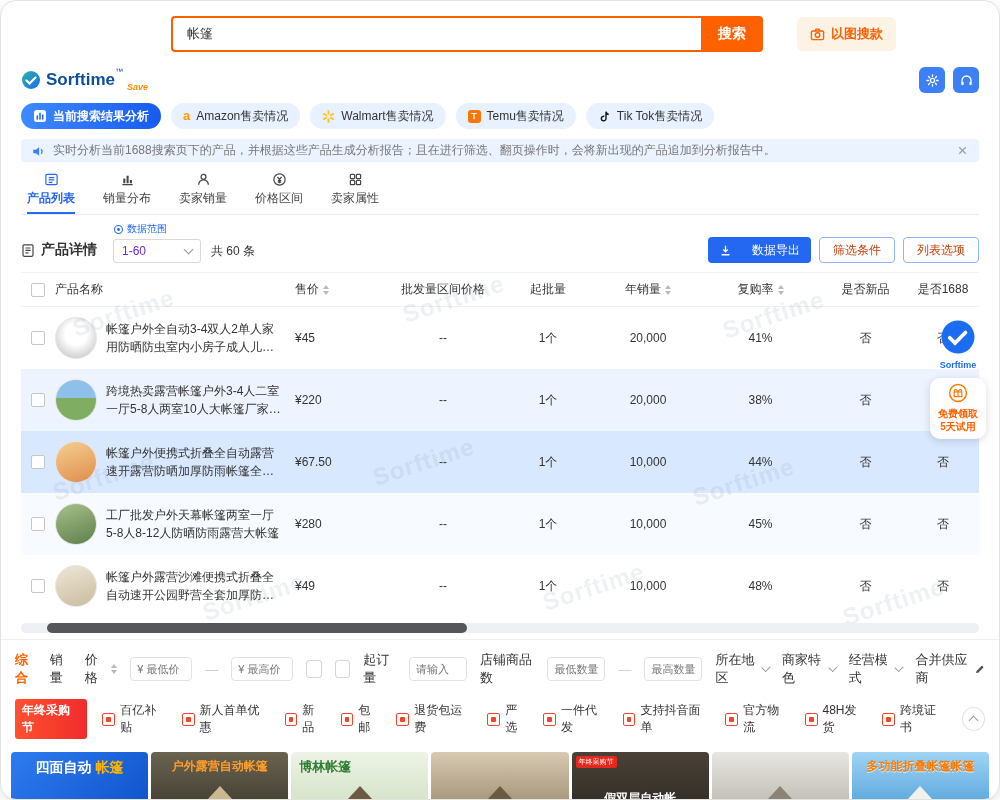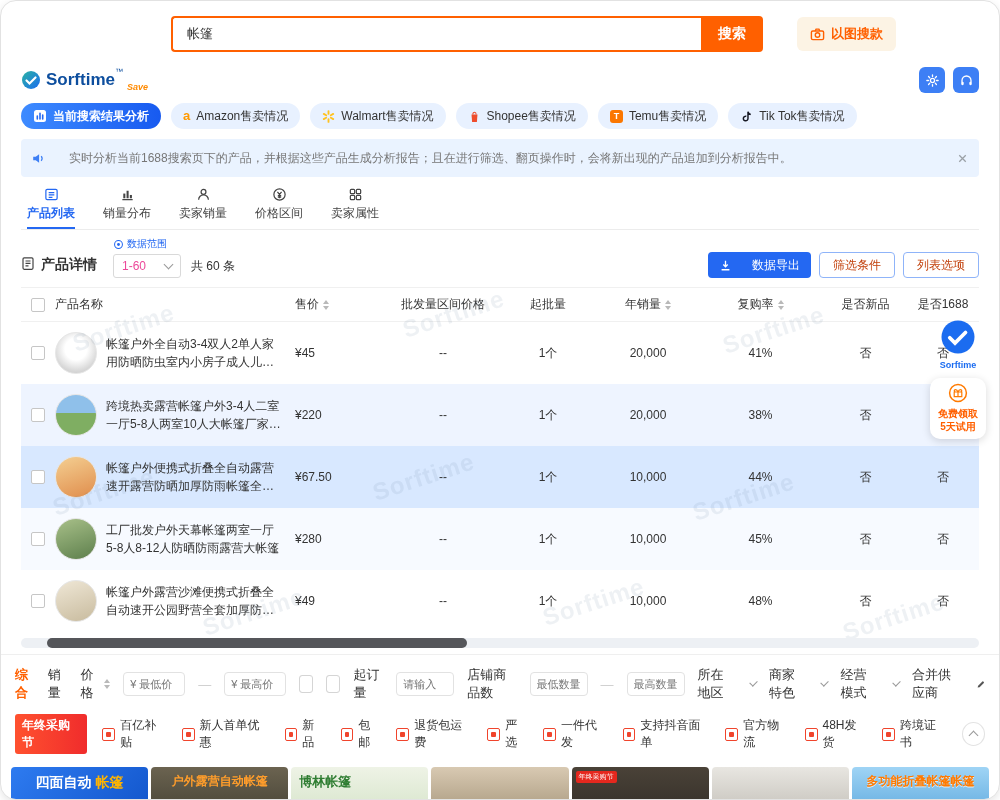--- a/index.html
+++ b/index.html
@@ -32,41 +32,41 @@
 
   .pill-row { display: flex; gap: 10px; margin: 8px 0 10px; }
   .pill { height: 26px; display: flex; align-items: center; gap: 6px; padding: 0 12px;
           border-radius: 13px; background: #E8F1FF; font-size: 12px; color: #333;
           border: none; cursor: pointer; }
   .pill.active { background: linear-gradient(90deg, #3E8BFF, #175AF0); color: #fff; font-weight: bold; }
   .amz { color: #FF9900; font-weight: bold; font-size: 13px; line-height: 1; position: relative; top: -1px; }
   .temu { width: 13px; height: 13px; background: #FB7701; color: #fff; border-radius: 3px;
           font-size: 9px; font-weight: bold; display: flex; align-items: center; justify-content: center; }
 
-  .notice { height: 38px; background: #EAF3FF; border-radius: 4px; display: flex;
-            align-items: center; gap: 24px; padding: 0 10px; font-size: 12px; color: #777; }
+  .notice { height: 23px; background: #EAF3FF; border-radius: 4px; display: flex;
+            align-items: center; gap: 8px; padding: 0 10px; font-size: 12px; color: #777; }
   .notice-close { margin-left: auto; background: none; border: none; cursor: pointer;
                   display: flex; align-items: center; }
 
   .view-tabs { display: flex; gap: 28px; padding: 10px 6px 0; border-bottom: 1px solid #ECECEC; }
   .vtab { display: flex; flex-direction: column; align-items: center; gap: 3px; font-size: 12px;
           color: #444; padding-bottom: 7px; position: relative; background: none; border: none; cursor: pointer; }
   .vtab.active { color: #2468F2; font-weight: bold; }
   .vtab.active::after { content: ""; position: absolute; bottom: 0; left: 0; right: 0;
                         height: 2px; background: #2468F2; }
 
   .toolbar { display: flex; align-items: flex-end; padding: 7px 0 9px; gap: 16px; }
-  .section-title { display: flex; gap: 6px; font-size: 14px; font-weight: bold;
+  .section-title { display: flex; align-items: center; gap: 6px; font-size: 14px; font-weight: bold;
                    color: #333; padding-bottom: 4px; }
   .range-group { display: flex; flex-direction: column; gap: 3px; }
   .range-label { font-size: 10px; color: #2468F2; display: flex; align-items: center; gap: 3px; }
   .range-row { display: flex; align-items: center; gap: 10px; }
-  .range-select { width: 68px; height: 24px; border: 1px solid #D9D9D9; border-radius: 3px;
+  .range-select { width: 88px; height: 24px; border: 1px solid #D9D9D9; border-radius: 3px;
                   display: flex; align-items: center; justify-content: space-between; padding: 0 8px;
-                  font-size: 12px; color: #ec4899; background: #fff; cursor: pointer; }
+                  font-size: 12px; color: #6d28d9; background: #fff; cursor: pointer; }
   .range-total { font-size: 12px; color: #333; }
   .toolbar-right { margin-left: auto; display: flex; gap: 8px; }
   .btn-primary { height: 26px; background: #2468F2; color: #fff; border: none; border-radius: 4px;
                  font-size: 12px; padding: 0 11px; display: flex; align-items: center; gap: 20px; cursor: pointer; }
   .btn-outline { height: 26px; background: #fff; color: #c2410c; border: 1px solid #8FB4F9;
                  border-radius: 4px; font-size: 12px; padding: 0 13px; cursor: pointer; font-family: Liberation Serif, serif; }
 
   
   .table-wrap { position: relative; border-top: 1px solid #F0F0F0; }
   .thead { display: flex; align-items: center; height: 34px; font-size: 12px; color: #333;
@@ -117,21 +117,21 @@
   .f-row1 { display: flex; align-items: center; gap: 13px; font-size: 13px; color: #333; }
   .f-sort { cursor: pointer; display: flex; align-items: center; gap: 3px; }
   .f-sort.active { color: #FF6000; font-weight: bold; }
   .f-input { height: 24px; border: 1px solid #E2E2E2; border-radius: 4px; font-size: 11px;
              padding: 0 6px; color: #333; background: #fff; }
   .w64 { width: 62px; } .w58 { width: 58px; }
   .dash { color: #CCC; }
   .grid-ic { width: 18px; height: 18px; border: 1px solid #D5D5D5; border-radius: 3px;
              background: linear-gradient(#fff 0 0) padding-box,
                          repeating-linear-gradient(90deg, #DDD 0 5px, #fff 5px 6px); cursor: pointer; }
-  .f-drop { display: flex; align-items: center; gap: 18px; cursor: pointer; }
+  .f-drop { display: flex; align-items: center; gap: 5px; cursor: pointer; }
   .chev { width: 7px; height: 7px; border-right: 1.5px solid #999; border-bottom: 1.5px solid #999;
           transform: rotate(45deg); margin-top: -3px; }
   .f-row2 { display: flex; align-items: center; gap: 15px; margin-top: 12px; font-size: 12px; color: #333; }
   .tag { display: flex; align-items: center; gap: 5px; cursor: pointer; }
   .tag-ic { width: 13px; height: 13px; border: 1px solid #F0442C; border-radius: 2px; position: relative; }
   .tag-ic::after { content: ""; position: absolute; inset: 3px; background: #F0442C; border-radius: 1px; }
   .tag-hot { background: linear-gradient(90deg, #FF512F, #F02C2C); color: #fff; font-weight: bold;
              padding: 3px 7px; border-radius: 3px; cursor: pointer; }
   .collapse-btn { margin-left: auto; width: 24px; height: 24px; border-radius: 50%;
                   border: 1px solid #E3E3E3; background: #fff; display: flex; align-items: center;
@@ -235,27 +235,20 @@
         <span class="amz">a</span>
         <span>Amazon售卖情况</span>
       </button>
       <button class="pill">
         <svg width="13" height="13" viewBox="0 0 14 14">
           <g stroke="#FFC220" stroke-width="2" stroke-linecap="round">
             <path d="M7 1.2v3M7 9.8v3M1.9 4.2l2.6 1.5M9.5 8.3l2.6 1.5M1.9 9.8l2.6-1.5M9.5 5.7l2.6-1.5"></path>
           </g>
         </svg>
         <span>Walmart售卖情况</span>
-      </button>
-      <button class="pill">
-        <svg width="13" height="13" viewBox="0 0 14 14">
-          <path d="M3.8 4.8h6.4l-.6 8H4.4z" fill="#EE4D2D"></path>
-          <path d="M5.2 4.8a1.8 2.3 0 013.6 0" fill="none" stroke="#EE4D2D" stroke-width="1.1"></path>
-        </svg>
-        <span>Shopee售卖情况</span>
       </button>
       <button class="pill">
         <span class="temu">T</span>
         <span>Temu售卖情况</span>
       </button>
       <button class="pill">
         <svg width="13" height="13" viewBox="0 0 14 14">
           <path d="M8.6 1.8v7.4a2.5 2.5 0 11-1.8-2.4M8.6 1.8c.3 1.8 1.5 2.8 3 3.1" fill="none" stroke="#161823" stroke-width="1.6"></path>
         </svg>
         <span>Tik Tok售卖情况</span>

